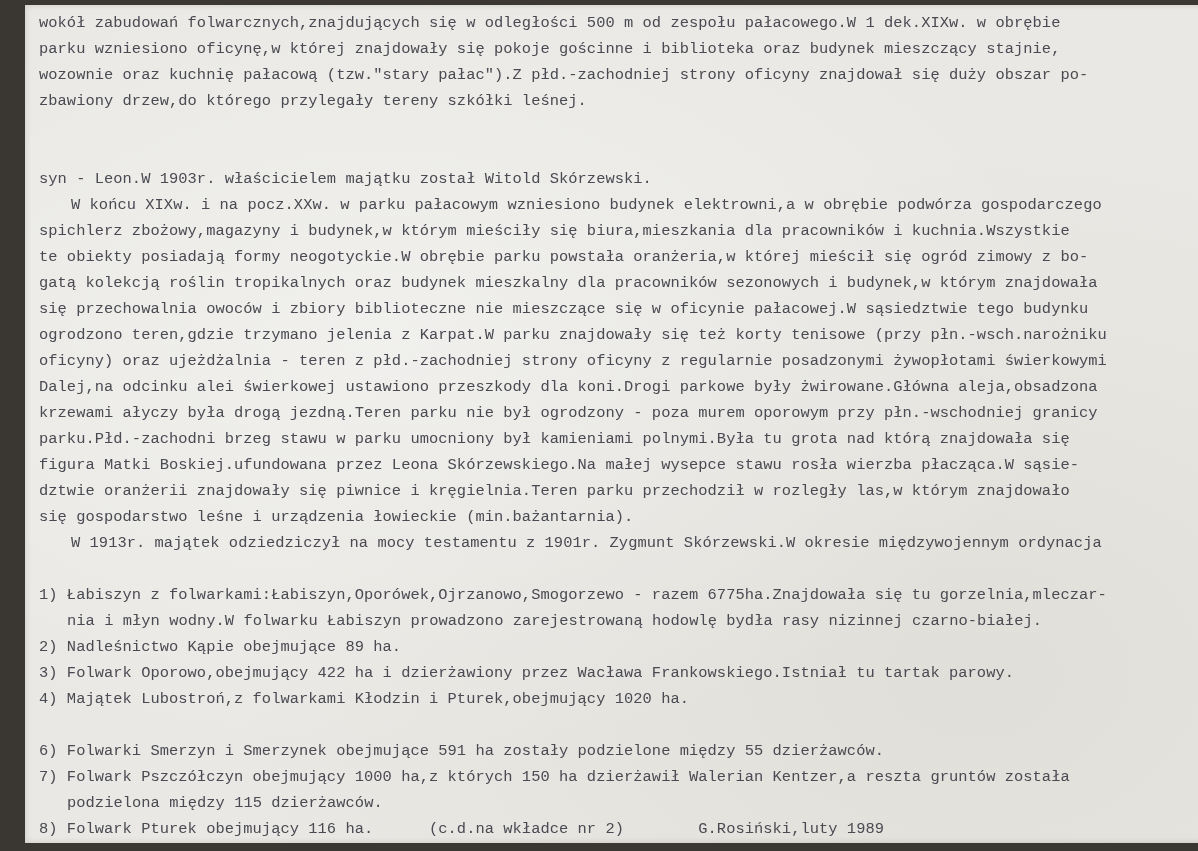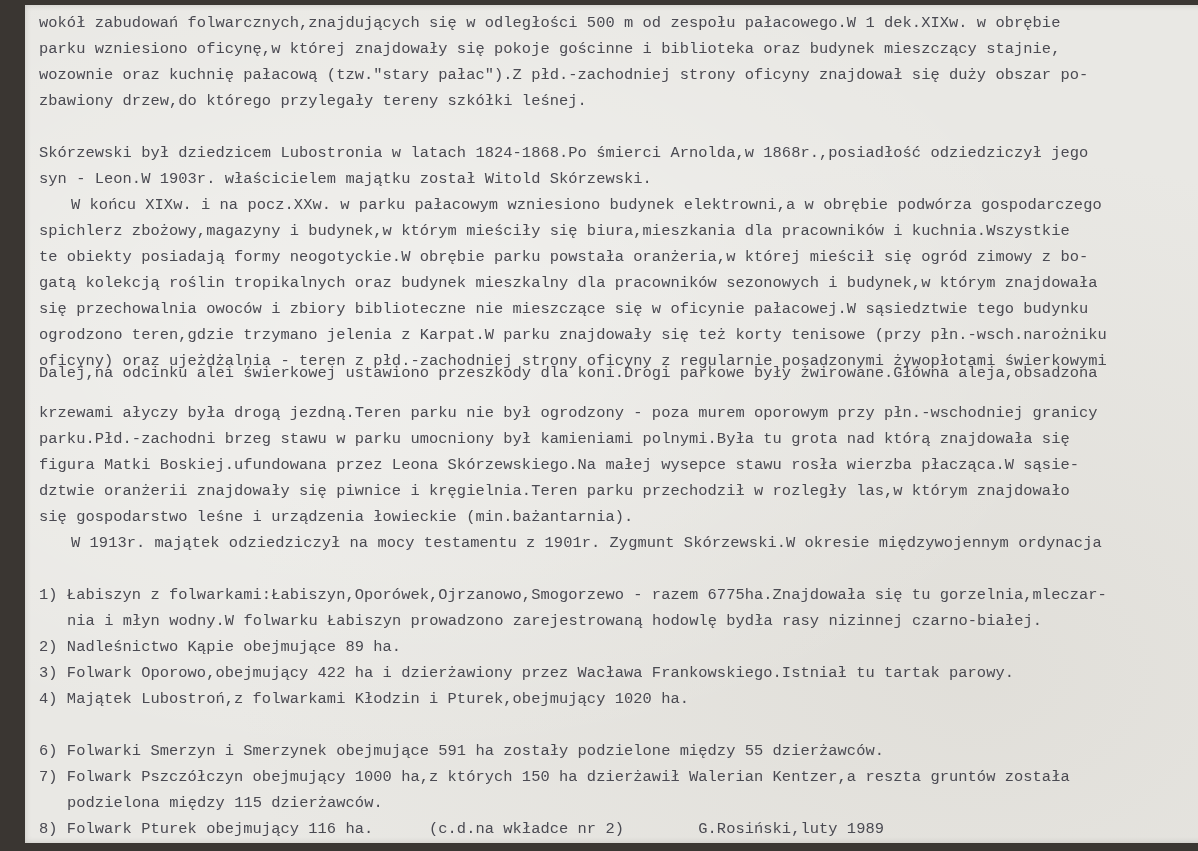--- a/index.html
+++ b/index.html
@@ -37,30 +37,29 @@
   .hang { padding-left: 28px; }
 </style>
 </head>
 <body>
 
 <div class="paper">
   <div class="line" style="top:9px">wokół zabudowań folwarcznych,znajdujących się w odległości 500 m od zespołu pałacowego.W 1 dek.XIXw. w obrębie</div>
   <div class="line" style="top:35px">parku wzniesiono oficynę,w której znajdowały się pokoje gościnne i biblioteka oraz budynek mieszczący stajnie,</div>
   <div class="line" style="top:61px">wozownie oraz kuchnię pałacową (tzw."stary pałac").Z płd.-zachodniej strony oficyny znajdował się duży obszar po-</div>
   <div class="line" style="top:87px">zbawiony drzew,do którego przylegały tereny szkółki leśnej.</div>
-  <div class="line" style="top:139px">Skórzewski był dziedzicem Lubostronia w latach 1824-1868.Po śmierci Arnolda,w 1868r.,posiadłość odziedziczył jego</div>
   <div class="line" style="top:165px">syn - Leon.W 1903r. właścicielem majątku został Witold Skórzewski.</div>
   <div class="line indent" style="top:191px">W końcu XIXw. i na pocz.XXw. w parku pałacowym wzniesiono budynek elektrowni,a w obrębie podwórza gospodarczego</div>
   <div class="line" style="top:217px">spichlerz zbożowy,magazyny i budynek,w którym mieściły się biura,mieszkania dla pracowników i kuchnia.Wszystkie</div>
   <div class="line" style="top:243px">te obiekty posiadają formy neogotyckie.W obrębie parku powstała oranżeria,w której mieścił się ogród zimowy z bo-</div>
   <div class="line" style="top:269px">gatą kolekcją roślin tropikalnych oraz budynek mieszkalny dla pracowników sezonowych i budynek,w którym znajdowała</div>
   <div class="line" style="top:295px">się przechowalnia owoców i zbiory biblioteczne nie mieszczące się w oficynie pałacowej.W sąsiedztwie tego budynku</div>
   <div class="line" style="top:321px">ogrodzono teren,gdzie trzymano jelenia z Karpat.W parku znajdowały się też korty tenisowe (przy płn.-wsch.narożniku</div>
   <div class="line" style="top:347px">oficyny) oraz ujeżdżalnia - teren z płd.-zachodniej strony oficyny z regularnie posadzonymi żywopłotami świerkowymi</div>
-  <div class="line" style="top:359px">Dalej,na odcinku alei świerkowej ustawiono przeszkody dla koni.Drogi parkowe były żwirowane.Główna aleja,obsadzona</div>
+  <div class="line" style="top:373px">Dalej,na odcinku alei świerkowej ustawiono przeszkody dla koni.Drogi parkowe były żwirowane.Główna aleja,obsadzona</div>
   <div class="line" style="top:399px">krzewami ałyczy była drogą jezdną.Teren parku nie był ogrodzony - poza murem oporowym przy płn.-wschodniej granicy</div>
   <div class="line" style="top:425px">parku.Płd.-zachodni brzeg stawu w parku umocniony był kamieniami polnymi.Była tu grota nad którą znajdowała się</div>
   <div class="line" style="top:451px">figura Matki Boskiej.ufundowana przez Leona Skórzewskiego.Na małej wysepce stawu rosła wierzba płacząca.W sąsie-</div>
   <div class="line" style="top:477px">dztwie oranżerii znajdowały się piwnice i kręgielnia.Teren parku przechodził w rozległy las,w którym znajdowało</div>
   <div class="line" style="top:503px">się gospodarstwo leśne i urządzenia łowieckie (min.bażantarnia).</div>
   <div class="line indent" style="top:529px">W 1913r. majątek odziedziczył na mocy testamentu z 1901r. Zygmunt Skórzewski.W okresie międzywojennym ordynacja</div>
   <div class="line" style="top:581px">1) Łabiszyn z folwarkami:Łabiszyn,Oporówek,Ojrzanowo,Smogorzewo - razem 6775ha.Znajdowała się tu gorzelnia,mleczar-</div>
   <div class="line hang" style="top:607px">nia i młyn wodny.W folwarku Łabiszyn prowadzono zarejestrowaną hodowlę bydła rasy nizinnej czarno-białej.</div>
   <div class="line" style="top:633px">2) Nadleśnictwo Kąpie obejmujące 89 ha.</div>
   <div class="line" style="top:659px">3) Folwark Oporowo,obejmujący 422 ha i dzierżawiony przez Wacława Frankowskiego.Istniał tu tartak parowy.</div>

